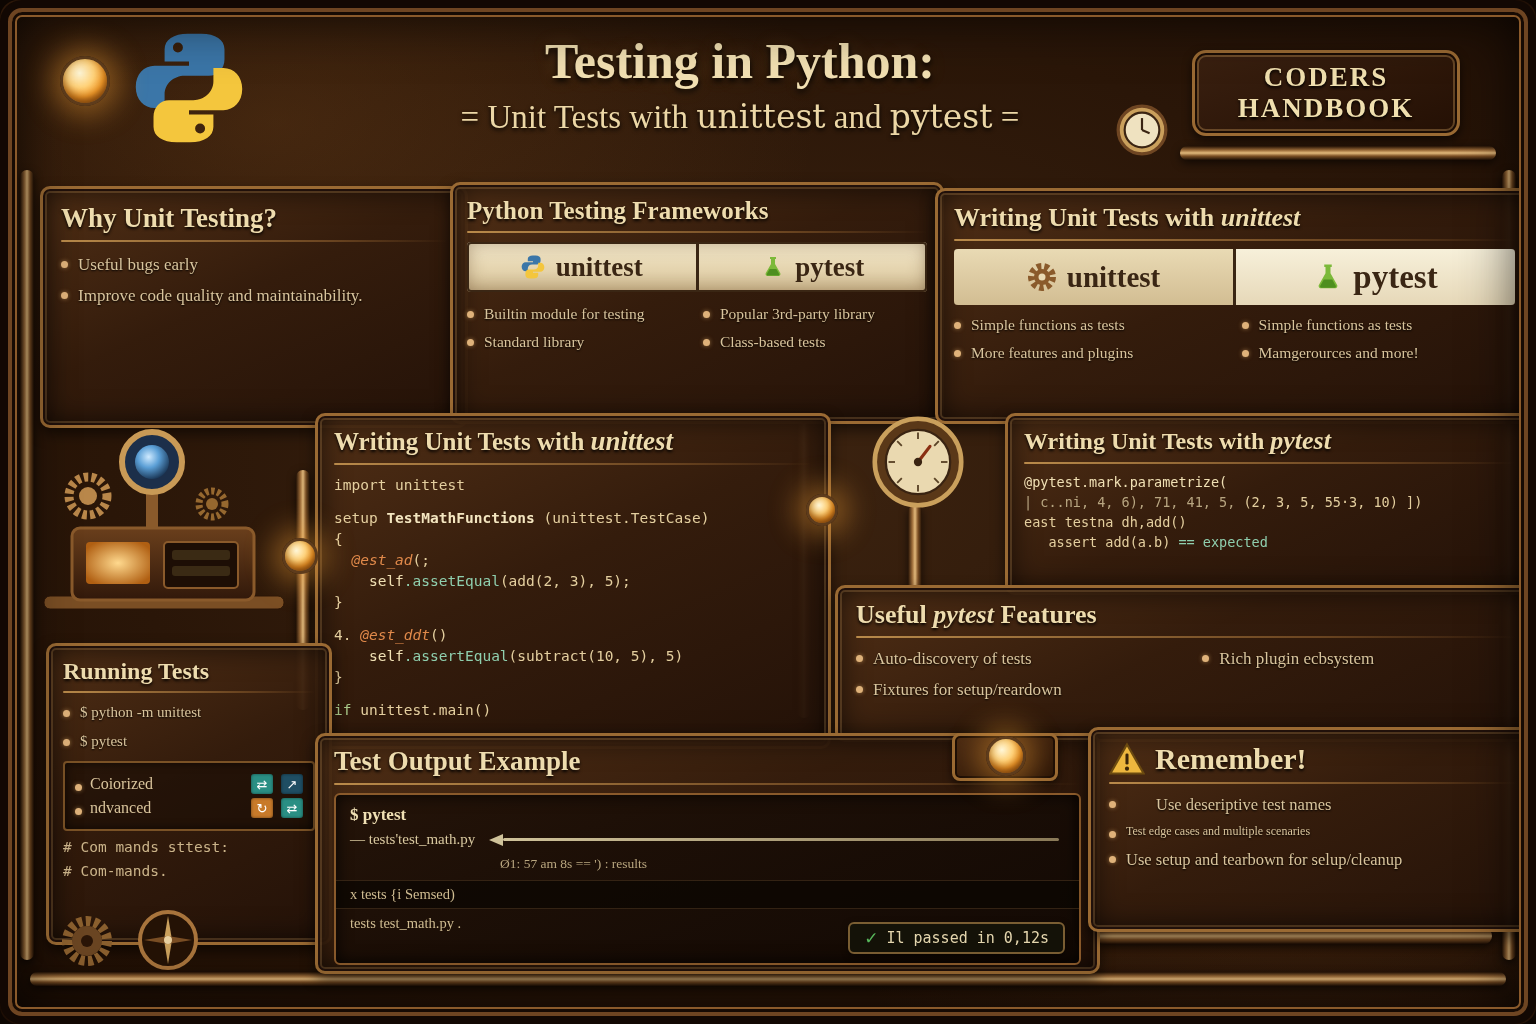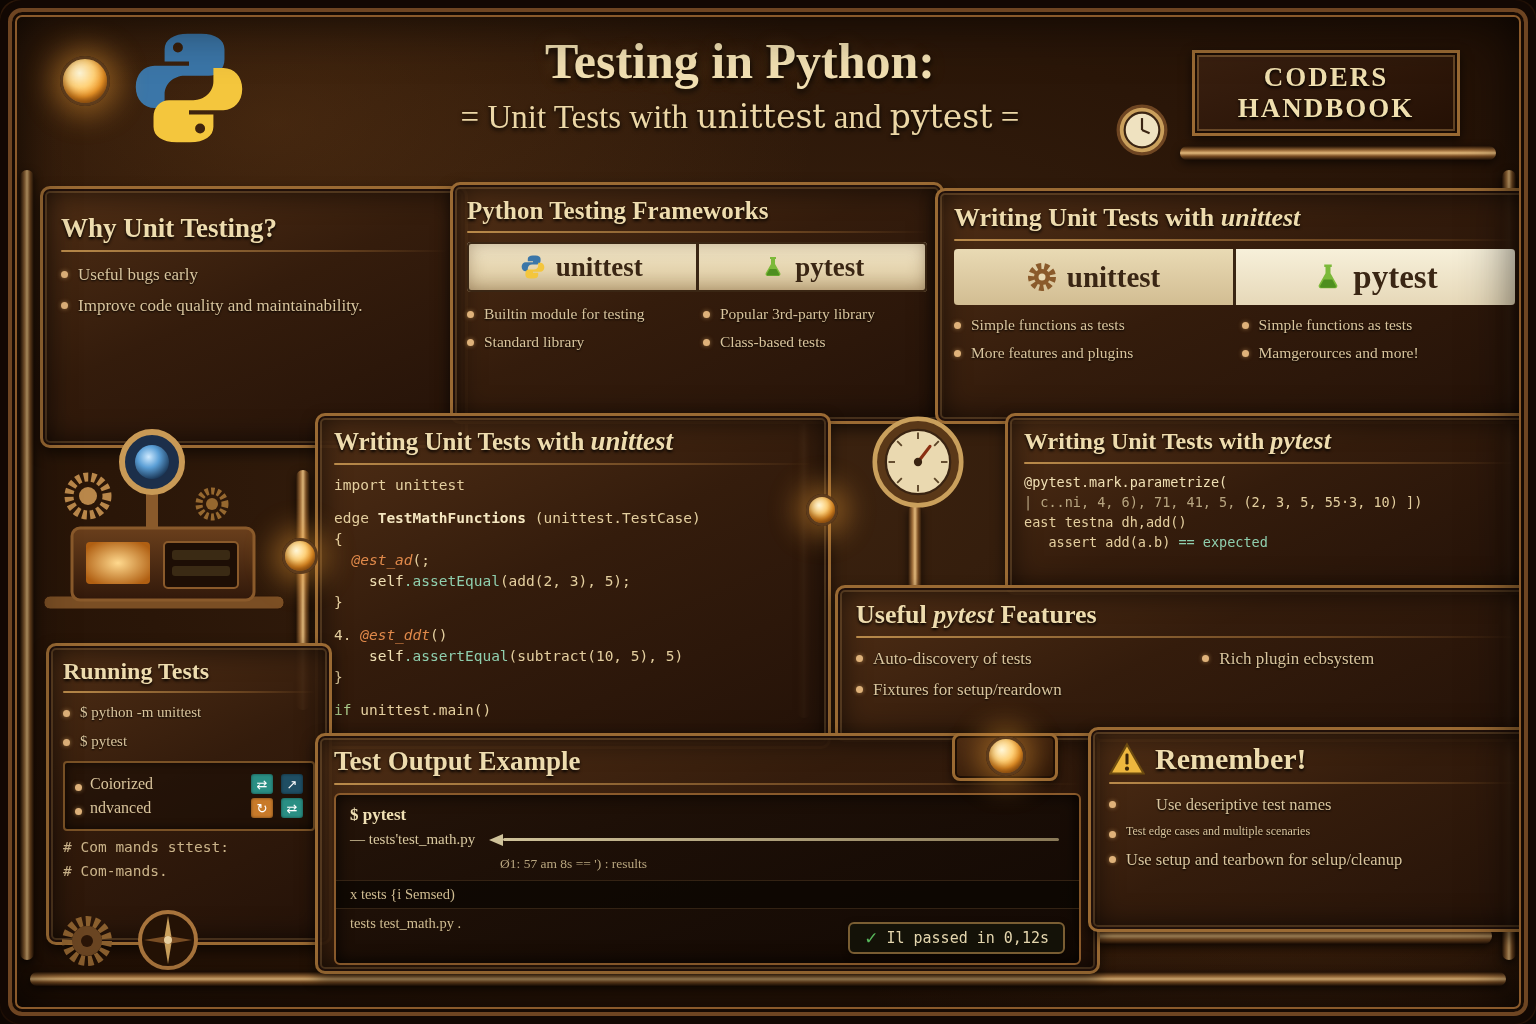--- a/index.html
+++ b/index.html
@@ -43,21 +43,21 @@
   .cl{white-space:pre;}
   .sp{margin-top:12px;}
   .cp{color:#e4cf9f;} .cb{color:#f4e6c0;font-weight:bold;} .ck{color:#e4cf9f;}
   .ckw{color:#a9c98a;} .cdeco{color:#e0894a;font-style:italic;} .cself{color:#f0e0b4;}
   .cmeth{color:#8fcfae;} .cdim{color:#b8a681;}
 
   .title{position:absolute;top:32px;left:240px;width:1000px;text-align:center;font-size:50px;font-weight:bold;color:#f2e0b2;z-index:2;
     text-shadow:0 3px 6px #000, 0 0 20px rgba(255,200,120,.15);}
   .subtitle{position:absolute;top:97px;left:240px;width:1000px;text-align:center;font-size:33px;font-weight:normal;color:#ecd7a6;z-index:2;text-shadow:0 2px 4px #000;}
   .subcode{font-family:"DejaVu Serif",serif;}
-  .badge{position:absolute;left:1192px;top:50px;width:262px;height:80px;border:3px solid #9a6a33;border-radius:0;z-index:2;
+  .badge{position:absolute;left:1192px;top:50px;width:262px;height:80px;border:3px solid #9a6a33;border-radius:14px;z-index:2;
     background:linear-gradient(160deg,#3a2010,#241004);display:flex;flex-direction:column;justify-content:center;align-items:center;
     box-shadow:inset 0 0 0 2px #1a0c04, inset 0 0 0 4px rgba(210,160,95,.35), 0 4px 10px rgba(0,0,0,.6);}
   .badge-line{font-size:27px;font-weight:bold;letter-spacing:2px;color:#f0dfae;text-shadow:0 2px 3px #000;line-height:1.15;}
 
   .optbox{margin-top:10px;border:2px solid #7a5226;background:rgba(20,10,4,.5);border-radius:4px;padding:7px 10px;box-shadow:inset 0 0 10px rgba(0,0,0,.6);}
   .optrow{display:flex;align-items:center;gap:8px;font-size:16px;margin:4px 0;color:#d9c49c;}
   .chip{width:22px;height:20px;border-radius:3px;display:flex;align-items:center;justify-content:center;font-size:13px;color:#fff;
     font-family:"DejaVu Sans",sans-serif;box-shadow:inset 0 0 3px rgba(0,0,0,.5);}
   .chip.teal{background:#2a8f84;} .chip.navy{background:#1f4e63;} .chip.orange{background:#c87a2a;}
   .cmtrow{margin-top:8px;font-family:"DejaVu Sans Mono",monospace;font-size:14.5px;color:#cbb48a;}
@@ -103,21 +103,21 @@
     <circle cx="24" cy="24" r="22" fill="#caa05c" stroke="#6e4522" stroke-width="3"></circle>
     <circle cx="24" cy="24" r="16" fill="#efe2c0" stroke="#3a2412" stroke-width="2"></circle>
     <line x1="24" y1="24" x2="24" y2="13" stroke="#3a2412" stroke-width="2"></line>
     <line x1="24" y1="24" x2="31" y2="27" stroke="#3a2412" stroke-width="2"></line>
   </svg>
   <div class="badge">
     <div class="badge-line">CODERS</div>
     <div class="badge-line">HANDBOOK</div>
   </div>
 
-  <div class="panel" style="left:40px;top:186px;width:386px;height:208px;padding:24px 18px;">
+  <div class="panel" style="left:40px;top:186px;width:386px;height:208px;padding:14px 18px;">
     <div class="p-title" style="font-size:27px;">Why Unit Testing?</div>
     <div class="rule"></div>
     <ul class="blist" style="margin-top:12px;">
       <li>
           <span class="dot"></span>
           <span>Useful bugs early</span>
         </li>
       <li>
           <span class="dot"></span>
           <span>Improve code quality and maintainability.</span>
@@ -243,21 +243,21 @@
     <rect x="138" y="142" width="74" height="46" rx="4" fill="#1d0e05" stroke="#8a5a2b" stroke-width="2"></rect>
     <rect x="146" y="150" width="58" height="10" rx="3" fill="#3a2a14"></rect>
     <rect x="146" y="166" width="58" height="10" rx="3" fill="#3a2a14"></rect>
   </svg>
 
   <div class="panel" style="left:315px;top:413px;width:478px;height:310px;padding:10px 16px;">
     <div class="p-title" style="font-size:25px;"><span>Writing Unit Tests with </span><span class="em" style="font-size:27px;">unittest</span></div>
     <div class="rule"></div>
     <div class="codebox">
       <div class="cl"><span class="cp">import unittest</span></div>
-      <div class="cl sp"><span class="ck">edge </span><span class="cb">TestMathFunctions </span><span class="cp">(unittest.TestCase)</span></div>
+      <div class="cl sp"><span class="ck">setup </span><span class="cb">TestMathFunctions </span><span class="cp">(unittest.TestCase)</span></div>
       <div class="cl"><span class="cp">{</span></div>
       <div class="cl"><span class="cp">  </span><span class="cdeco">@est_ad</span><span class="cp">(;</span></div>
       <div class="cl"><span class="cself">    self</span><span class="cmeth">.assetEqual</span><span class="cp">(add(2, 3), 5);</span></div>
       <div class="cl"><span class="cp">}</span></div>
       <div class="cl sp"><span class="cp">4. </span><span class="cdeco">@est_ddt</span><span class="cp">()</span></div>
       <div class="cl"><span class="cself">    self</span><span class="cmeth">.assertEqual</span><span class="cp">(subtract(10, 5), 5)</span></div>
       <div class="cl"><span class="cp">}</span></div>
       <div class="cl sp"><span class="ckw">if </span><span class="cp">unittest.main()</span></div>
     </div>
   </div>

